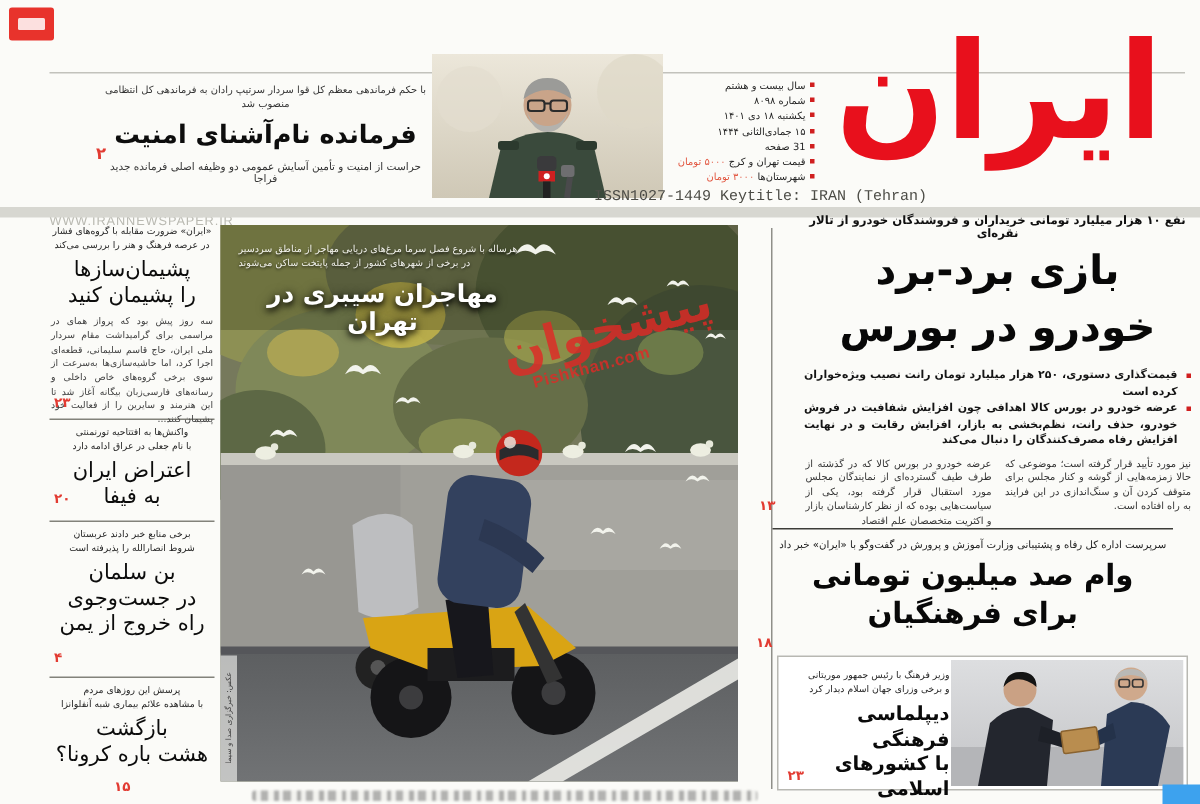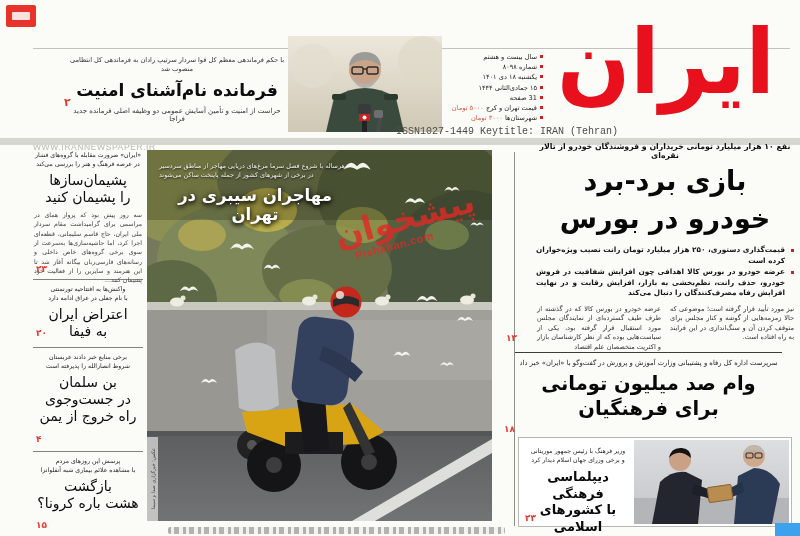--- a/index.html
+++ b/index.html
@@ -38,21 +38,21 @@
   .grey-band{left:0;top:138px;width:800px;height:7px;background:#d7d7d1;}
 
   
   .left-col{left:33px;top:146px;width:110px;direction:rtl;text-align:center;}
   .la{position:relative;padding-top:5px;border-bottom:1px solid #82827a;}
   .la.a1{height:128px;} .la.a2{height:62px;} .la.a3{height:98px;} .la.a4{height:76px;border-bottom:none;}
   .la-over{font-size:6.2px;color:#222;line-height:8.6px;}
   .la-head{font-size:14px;font-weight:normal;line-height:17px;color:#0c0c0c;margin-top:4px;}
   .la-body{font-size:6.2px;color:#3c3c3c;text-align:justify;line-height:9.3px;margin-top:4px;padding:0 1px;}
   .la-page{position:absolute;left:3px;color:#e23b32;font-weight:bold;font-size:9px;}
-  .a1 .la-page{bottom:5px;} .a2 .la-page{bottom:9px;} .a3 .la-page{bottom:7px;} .a4 .la-page{bottom:3px;}
+  .a1 .la-page{bottom:5px;} .a2 .la-page{bottom:9px;} .a3 .la-page{bottom:7px;} .a4 .la-page{bottom:3px;margin-left:40px;}
 
   
   .photo{left:147px;top:150px;width:345px;height:371px;background:#777a64;}
   .photo svg{position:absolute;left:0;top:0;}
   .photo-overline{position:absolute;left:12px;top:12px;width:192px;font-size:6.4px;color:#f4f4ee;
       direction:rtl;text-align:left;line-height:9px;text-shadow:0 1px 2px rgba(0,0,0,.85);}
   .photo-headline{position:absolute;left:8px;top:36px;width:200px;font-size:16.5px;font-weight:bold;
       color:#fff;direction:rtl;text-align:center;text-shadow:0 2px 4px rgba(0,0,0,.95),0 0 7px rgba(0,0,0,.6);}
   .photo-credit{position:absolute;left:0;bottom:0;width:11px;height:84px;background:rgba(246,246,242,.62);
       display:flex;align-items:center;justify-content:center;}
@@ -77,21 +77,21 @@
   .lead-bc{width:124px;font-size:6.6px;color:#333;text-align:justify;line-height:9.4px;}
   .pref{position:absolute;color:#e23b32;font-weight:bold;font-size:9px;}
   .ref13{left:506px;top:333px;} .ref18{left:504px;top:424px;}
   .hdivider2{left:515px;top:352px;width:267px;height:1px;background:#3c3c38;}
 
   .loan{left:515px;top:359px;width:267px;direction:rtl;text-align:center;}
   .loan-over{font-size:6.8px;color:#222;}
   .loan-head{font-size:19.5px;font-weight:bold;line-height:25px;margin-top:4px;color:#080808;}
 
   .dbox{left:518px;top:437px;width:274px;height:90px;border:1px solid #b8b8b2;background:#fff;box-sizing:border-box;}
-  .dbox-text{position:absolute;left:4px;top:9px;width:110px;direction:rtl;text-align:center;}
+  .dbox-text{position:absolute;left:4px;top:9px;width:110px;direction:rtl;text-align:right;}
   .d-over{font-size:6.2px;line-height:8.6px;color:#222;}
   .d-head{font-size:13px;font-weight:bold;line-height:16.5px;margin-top:5px;color:#0a0a0a;}
   .d-page{position:absolute;left:6px;bottom:3px;color:#e23b32;font-weight:bold;font-size:9px;}
   .dbox-photo{position:absolute;right:2px;top:2px;width:155px;height:84px;}
 
   .blue-corner{left:775px;top:523px;width:25px;height:13px;background:#3da2ee;}
 </style>
 </head>
 <body>
 

